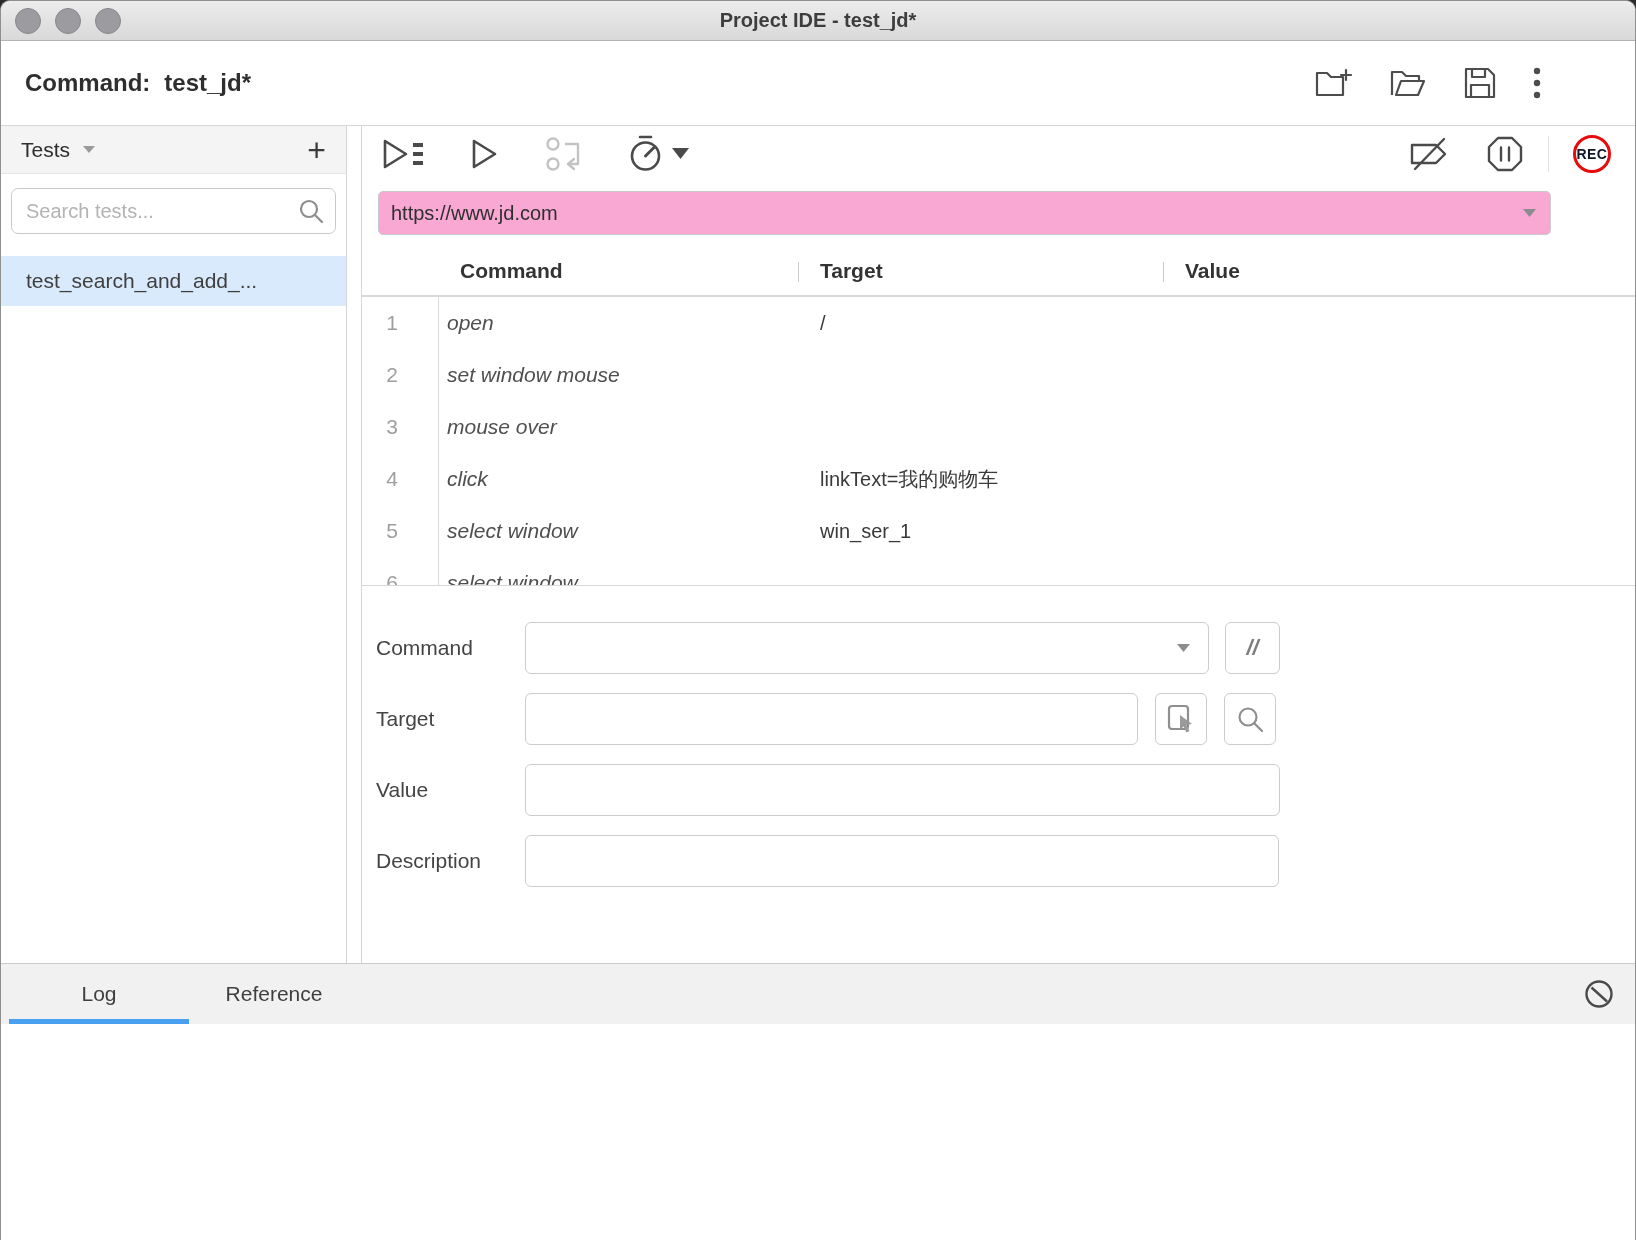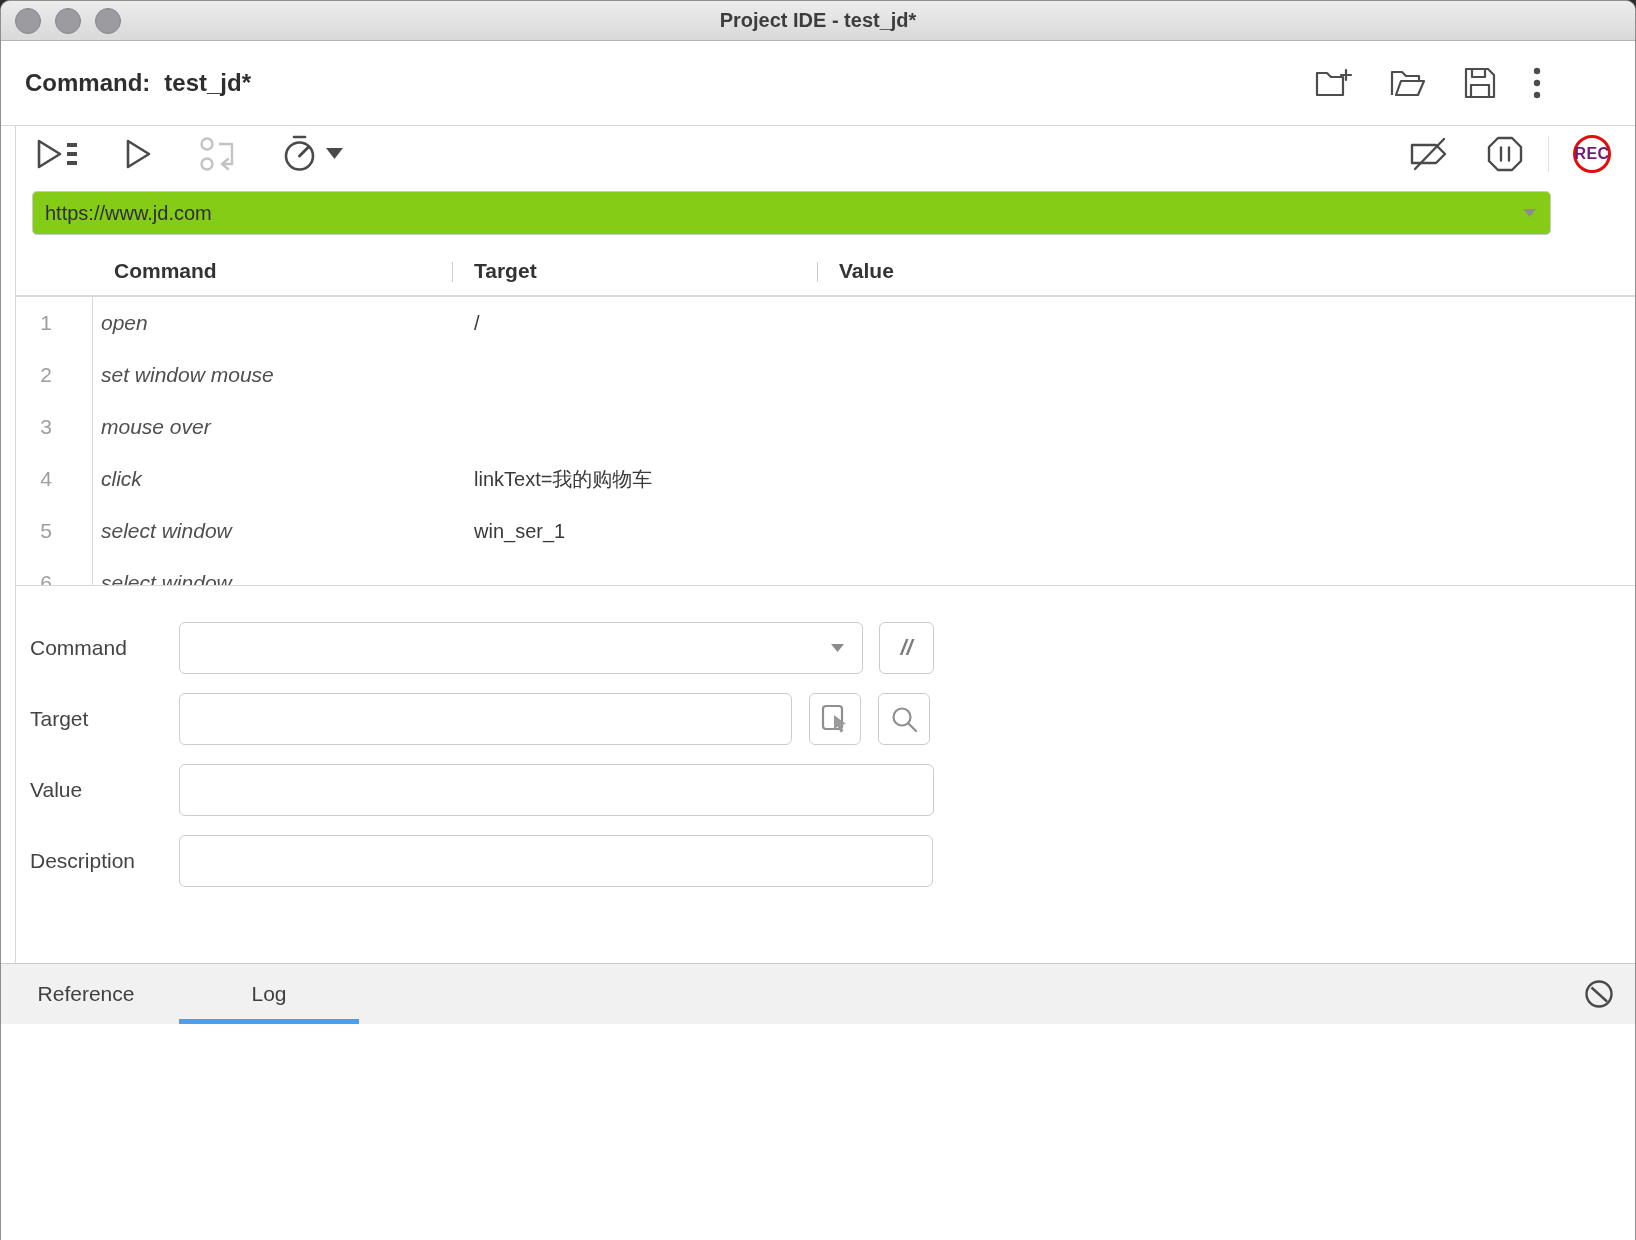--- a/index.html
+++ b/index.html
@@ -59,32 +59,32 @@
   .content { flex:1; border-left:1px solid #d6d6d6; margin-left:14px; display:flex; flex-direction:column; }
 
   
   .toolbar { height:55px; display:flex; align-items:center; padding:0 24px 0 18px; }
   .tb-left { display:flex; align-items:center; gap:44px; }
   .tb-right { margin-left:auto; display:flex; align-items:center; }
   .tb-sep { width:1px; height:36px; background:#e2e2e2; margin:0 24px; }
   .speed-wrap { display:flex; align-items:center; gap:8px; }
   .rec-btn {
     width:38px; height:38px; border-radius:50%; border:3px solid #e60c0c; background:#fff;
-    color:#701a75; font-size:16px; font-weight:700; letter-spacing:.4px;
+    color:#0f172a; font-size:14px; font-weight:700; letter-spacing:.4px;
     display:flex; align-items:center; justify-content:center; cursor:pointer;
     font-family:"Liberation Sans", sans-serif;
   }
   .tb-gap34 { width:34px; }
 
   
   .url-row { padding:10px 84px 0 16px; position:relative; }
   .url-input {
     width:100%; height:44px; border:1px solid #c9c9c9; border-radius:5px;
     font-size:20px; color:#2f2f2f; padding:0 40px 0 12px; outline:none;
-    font-family:"Liberation Sans", sans-serif; background:#84cc16;
+    font-family:"Liberation Sans", sans-serif; background:#f9a8d4;
   }
   .url-caret { position:absolute; right:98px; top:27px; }
 
   
   .cmd-table { margin-top:12px; }
   .tbl-grid { display:grid; grid-template-columns:76px 360px 365px 1fr; }
   .tbl-head { height:50px; border-bottom:2px solid #d8d8d8; align-items:center; }
   .th { font-size:21px; font-weight:700; color:#333; padding-left:22px; position:relative; height:100%; display:flex; align-items:center; }
   .th.sep::before { content:""; position:absolute; left:0; top:15px; width:1px; height:20px; background:#ccc; }
   .tbl-body { height:288px; overflow:hidden; }
@@ -179,20 +179,43 @@
               <circle cx="4" cy="17" r="3.2"></circle>
               <circle cx="4" cy="29" r="3.2"></circle>
           </svg>
         </span>
       </button>
     </div>
   </div>
 
   <div class="main">
 
+    <div class="sidebar">
+      <div class="tests-header">
+        <span class="tests-title">Tests</span>
+        <span class="tests-caret">
+          <svg width="14" height="9" viewBox="0 0 14 9">
+              <polygon points="1,1 13,1 7,8" fill="#9a9a9a"></polygon>
+            </svg>
+        </span>
+        <button class="add-test">+</button>
+      </div>
+      <div class="search-wrap">
+        <input class="search-input" type="text" placeholder="Search tests..." style="">
+        <span class="mag">
+          <svg width="26" height="26" viewBox="0 0 26 26" fill="none" stroke="#8d8d8d" stroke-width="2.2">
+            <circle cx="11" cy="11" r="8"></circle>
+              <path d="M17 17 L24 24" stroke-linecap="round"></path>
+          </svg>
+        </span>
+      </div>
+      <div class="test-list">
+          <div class="test-item selected">test_search_and_add_...</div>
+        </div>
+    </div>
 
     <div class="content">
 
       <div class="toolbar">
         <div class="tb-left">
           <button class="icon-btn">
             <span>
               <svg width="46" height="36" viewBox="0 0 46 36" fill="none" stroke="#4a4a4a" stroke-width="2.6" stroke-linejoin="round">
                 <path d="M5 5 l21 13 -21 13 z"></path>
                 <path d="M33 9 h10 M33 18 h10 M33 27 h10" stroke-width="4" stroke-linecap="butt"></path>
@@ -349,26 +372,26 @@
           <span class="f-label">Description</span>
           <input class="f-input w-desc" type="text" style="">
         </div>
       </div>
 
     </div>
   </div>
 
   <div class="bottom-panel">
     <div class="tabbar">
-      <div class="tab tab-ref">
-        <span>Reference</span>
-      </div>
       <div class="tab tab-log active">
         <span>Log</span>
         <span class="underline"></span>
+      </div>
+      <div class="tab tab-ref">
+        <span>Reference</span>
       </div>
       <button class="clear-log">
         <span>
           <svg width="32" height="32" viewBox="0 0 32 32" fill="none" stroke="#4a4a4a" stroke-width="2.4">
             <circle cx="16" cy="16" r="12.5"></circle>
             <path d="M8.5 9.5 L24 23.5"></path>
           </svg>
         </span>
       </button>
     </div>

